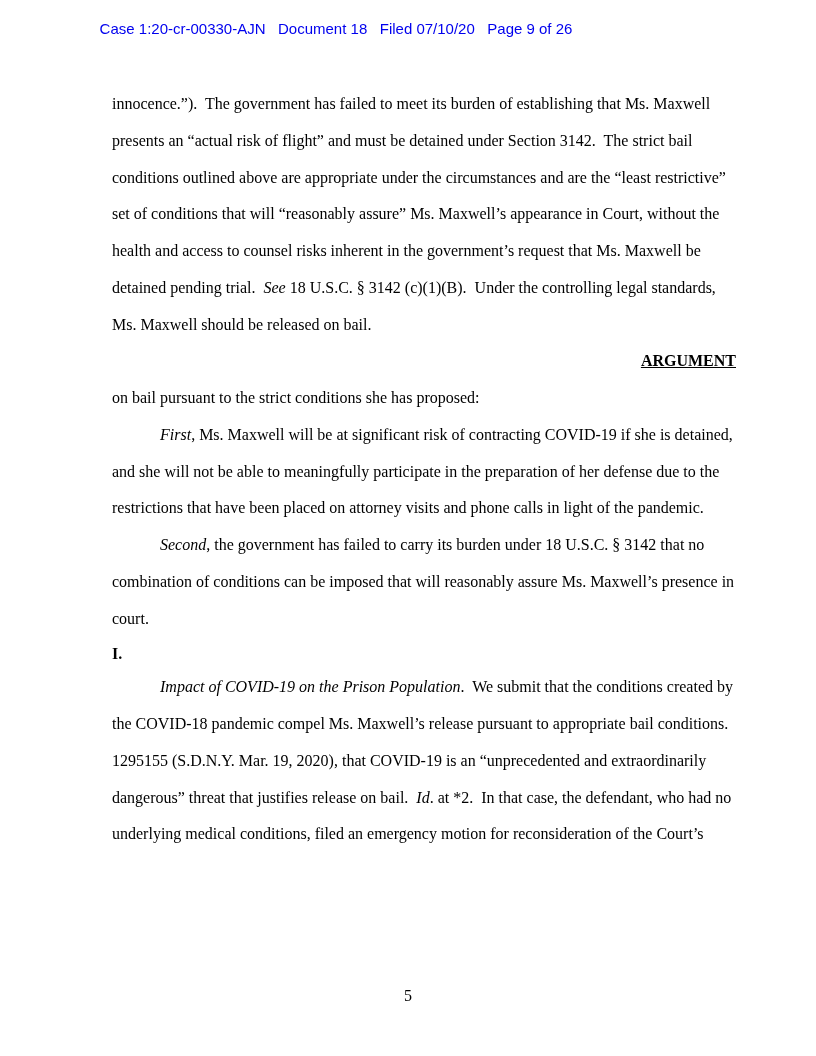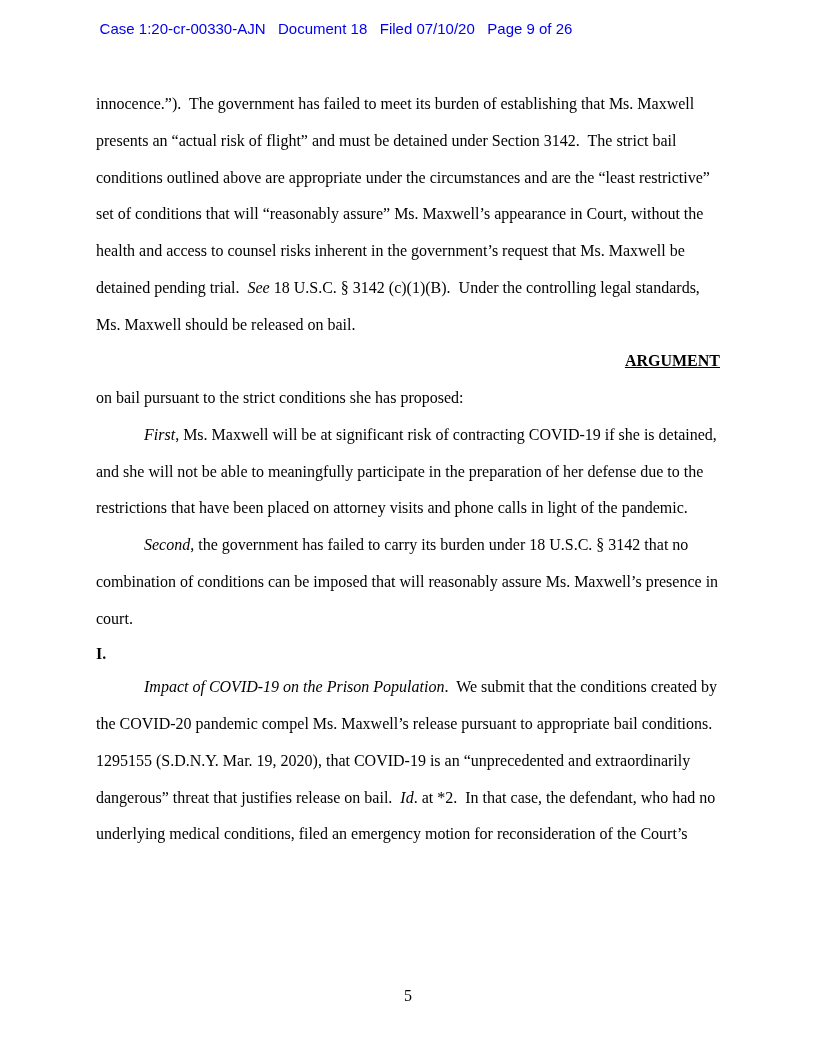--- a/index.html
+++ b/index.html
@@ -18,21 +18,21 @@
     left: 0;
     width: 672px;
     text-align: center;
     font-family: "Liberation Sans", sans-serif;
     font-size: 15px;
     color: #0000ee;
     white-space: pre;
   }
   .content {
     position: absolute;
-    left: 96px;
+    left: 112px;
     top: 86px;
     width: 624px;
     font-size: 16px;
   }
   .line {
     line-height: 36.75px;
     white-space: pre;
     height: 36.75px;
   }
   .line.indent { padding-left: 48px; }
@@ -83,20 +83,20 @@
   <div class="line"><span>restrictions that have been placed on attorney visits and phone calls in light of the pandemic.</span></div>
   <div class="line indent"><span class="it">Second</span><span>, the government has failed to carry its burden under 18 U.S.C. § 3142 that no</span></div>
   <div class="line"><span>combination of conditions can be imposed that will reasonably assure Ms. Maxwell’s presence in</span></div>
   <div class="line"><span>court.</span></div>
 
   <div class="section-heading">
     <span class="sec-num">I.</span>
   </div>
 
   <div class="line indent"><span class="it">Impact of COVID-19 on the Prison Population</span><span>.  We submit that the conditions created by</span></div>
-  <div class="line"><span>the COVID-20 pandemic compel Ms. Maxwell’s release pursuant to appropriate bail conditions.</span></div>
+  <div class="line"><span>the COVID-18 pandemic compel Ms. Maxwell’s release pursuant to appropriate bail conditions.</span></div>
   <div class="line"><span>1295155 (S.D.N.Y. Mar. 19, 2020), that COVID-19 is an “unprecedented and extraordinarily</span></div>
   <div class="line"><span>dangerous” threat that justifies release on bail.  </span><span class="it">Id</span><span>. at *2.  In that case, the defendant, who had no</span></div>
   <div class="line"><span>underlying medical conditions, filed an emergency motion for reconsideration of the Court’s</span></div>
 
 </main>
 
 <div class="footer">5</div>
 
 </body></html>

